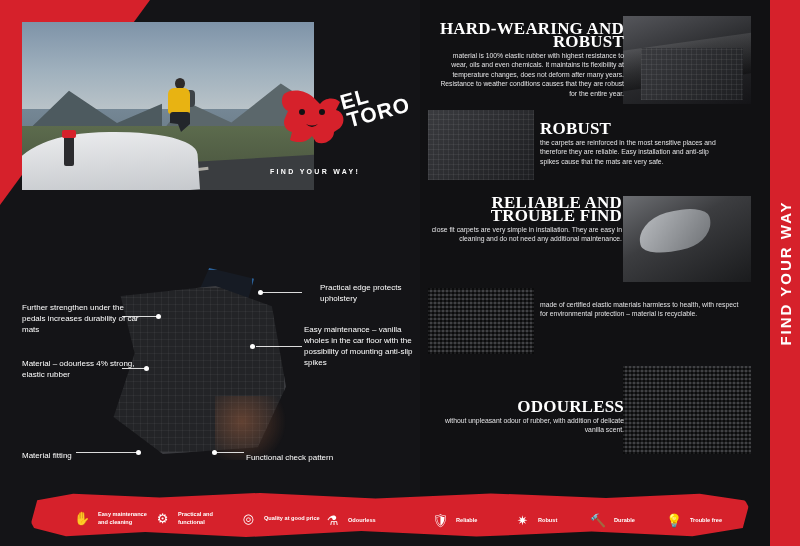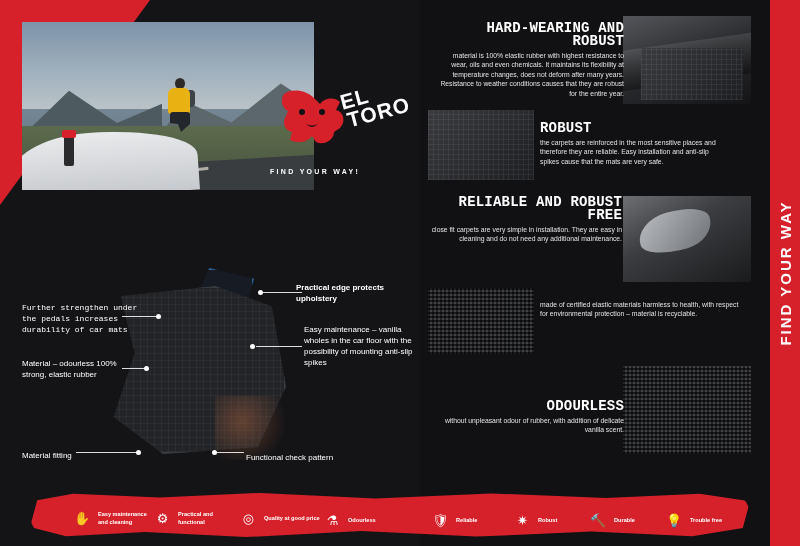--- a/index.html
+++ b/index.html
@@ -180,22 +180,22 @@
   .right-panel {
     position:absolute; left: 420px; top:0;
     width: 380px; height: 546px;
     background: #111113;
   }
   .feature {
     position: absolute;
     color: #ffffff;
   }
   .feature h3 {
-    font-family: Liberation Mono, monospace;
-    font-size: 14px;
+    font-family: Liberation Serif, serif;
+    font-size: 17px;
     letter-spacing: .2px;
     margin-bottom: 3px;
     line-height: 13px;
   }
   .feature p {
     font-size: 6.8px;
     line-height: 9.4px;
     color: #e2e2e4;
   }
   .photo {
@@ -323,39 +323,39 @@
         <span class="l2">TORO</span>
       </div>
       <div class="logo-tagline">FIND YOUR WAY!</div>
     </div>
 
 
     <div class="mat-blue"></div>
     <div class="mat"></div>
     <div class="mat-splash"></div>
 
-    <div class="callout left" style="left:22px; top:302px;font-family:Liberation Mono, monospace;">
+    <div class="callout left" style="left:22px; top:302px;">
       <span>Further strengthen under the pedals increases durability of car mats</span>
     </div>
     <div class="lead-line" style="left:122px; top:316px; width:36px;"></div>
     <div class="lead-dot" style="left:156px; top:314px;"></div>
 
     <div class="callout left" style="left:22px; top:358px;">
-      <span>Material – odourless 100% strong, elastic rubber</span>
+      <span>Material – odourless 4% strong, elastic rubber</span>
     </div>
     <div class="lead-line" style="left:122px; top:368px; width:24px;"></div>
     <div class="lead-dot" style="left:144px; top:366px;"></div>
 
     <div class="callout left" style="left:22px; top:450px;">
       <span>Material fitting</span>
     </div>
     <div class="lead-line" style="left:76px; top:452px; width:62px;"></div>
     <div class="lead-dot" style="left:136px; top:450px;"></div>
 
-    <div class="callout right" style="left:296px; top:282px;font-weight:bold;">
+    <div class="callout right" style="left:320px; top:282px;">
       <span>Practical edge protects upholstery</span>
     </div>
     <div class="lead-line" style="left:262px; top:292px; width:40px;"></div>
     <div class="lead-dot" style="left:258px; top:290px;"></div>
 
     <div class="callout right" style="left:304px; top:324px;">
       <span>Easy maintenance – vanilla wholes in the car floor with the possibility of mounting anti-slip spikes</span>
     </div>
     <div class="lead-line" style="left:256px; top:346px; width:46px;"></div>
     <div class="lead-dot" style="left:250px; top:344px;"></div>
@@ -383,21 +383,21 @@
     </div>
     <div class="feature" style="left:120px; top:122px; width:184px;">
       <h3>ROBUST</h3>
       <p>the carpets are reinforced in the most sensitive places and therefore they are reliable. Easy installation and anti-slip spikes cause that the mats are very safe.</p>
     </div>
 
     <div class="photo" style="left:203px; top:196px; width:128px; height:86px;">
       <div class="ph-shoe"></div>
     </div>
     <div class="feature" style="left:10px; top:196px; width:192px; text-align:right;">
-      <h3>RELIABLE AND ROBUST FREE</h3>
+      <h3>RELIABLE AND TROUBLE FIND</h3>
       <p>close fit carpets are very simple in installation. They are easy in cleaning and do not need any additional maintenance.</p>
     </div>
 
     <div class="photo" style="left:8px; top:288px; width:106px; height:66px;">
       <div class="ph-closeup"></div>
     </div>
     <div class="feature" style="left:120px; top:300px; width:200px;">
       <p>made of certified elastic materials harmless to health, with respect for environmental protection – material is recyclable.</p>
     </div>
 

